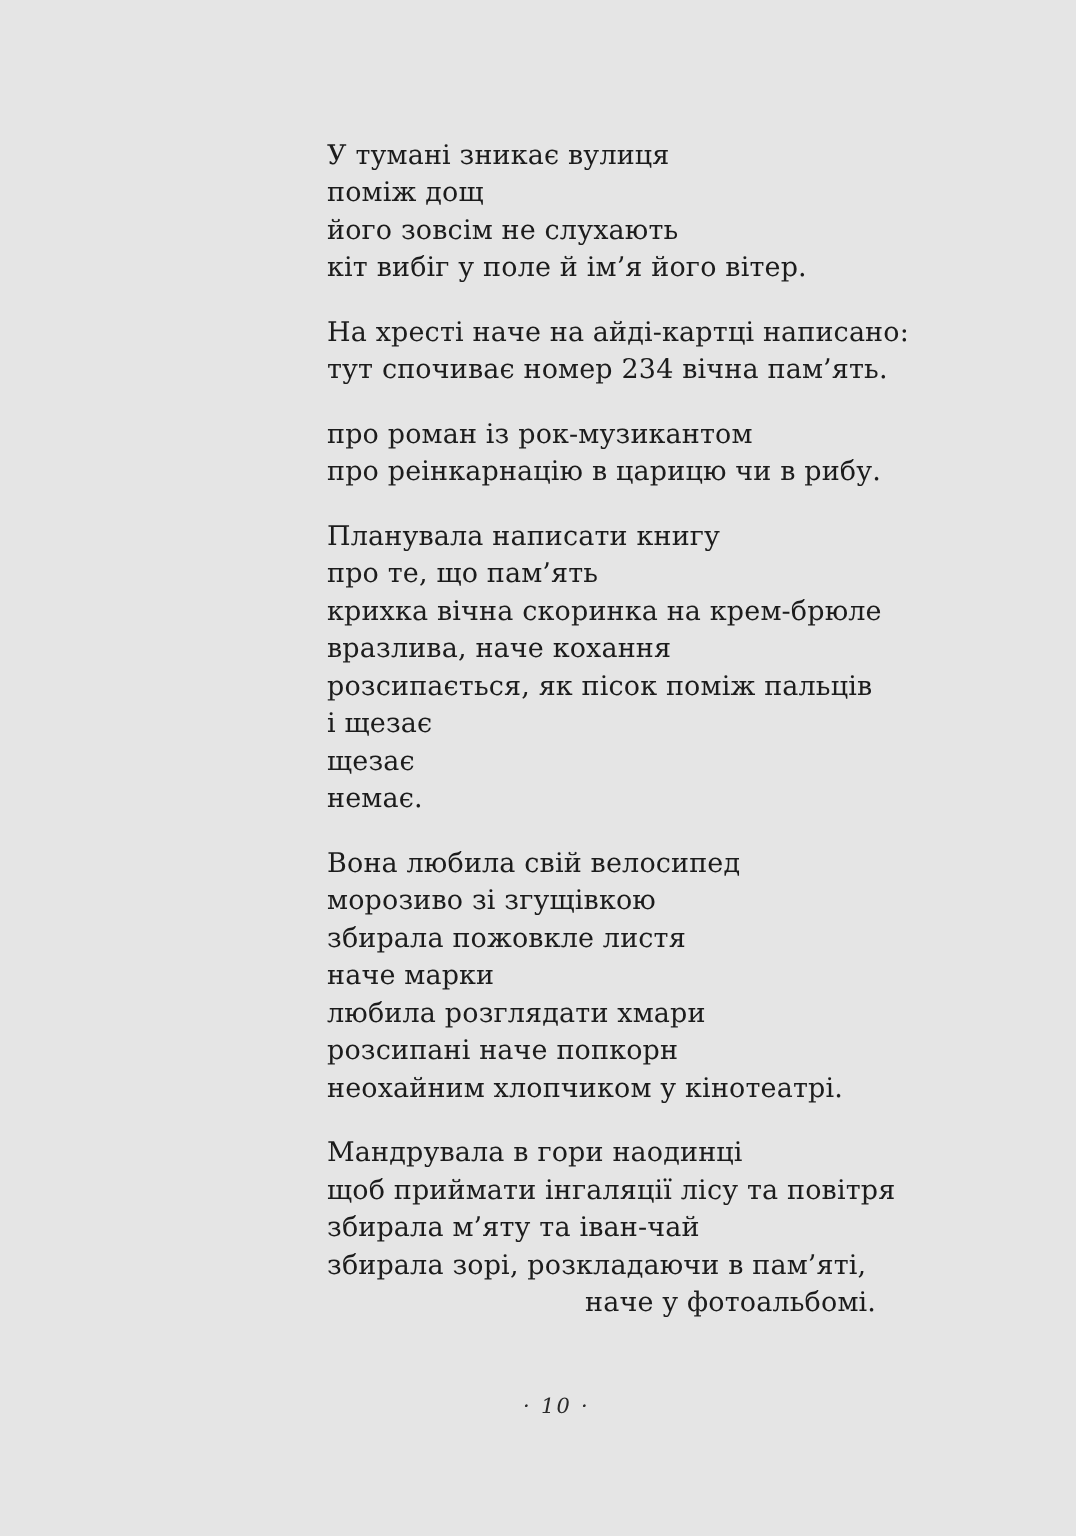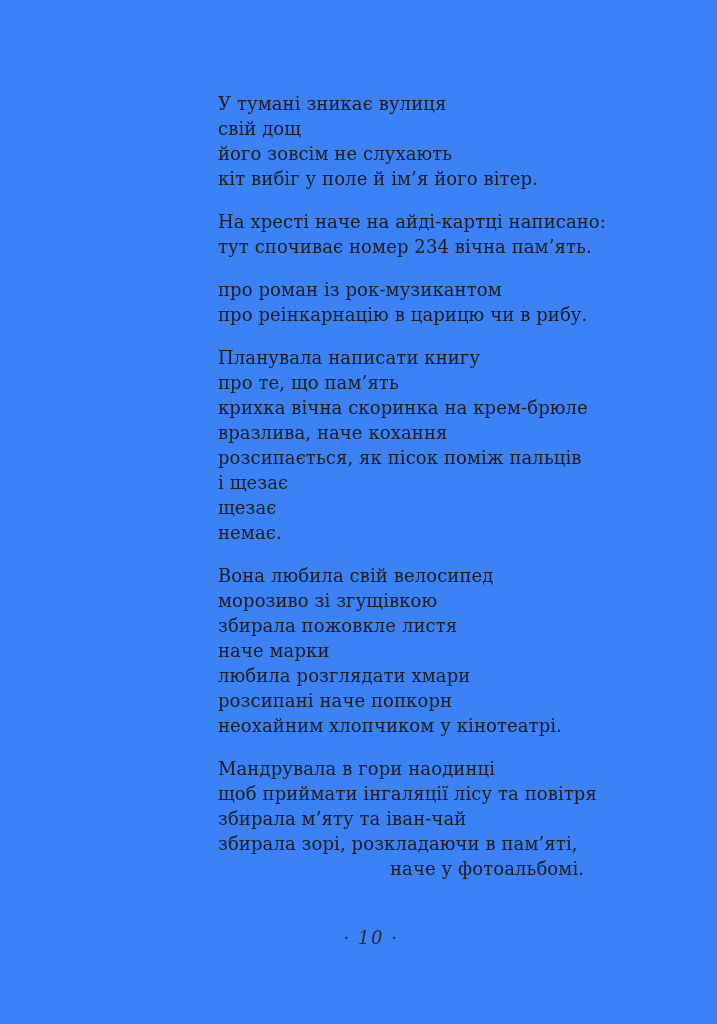--- a/index.html
+++ b/index.html
@@ -11,21 +11,21 @@
     width: 717px;
     height: 1024px;
     position: relative;
     font-family: "DejaVu Serif", "Liberation Serif", serif;
     color: #1c1c1c;
     overflow: hidden;
   }
   .page {
     position: absolute;
     inset: 0;
-    background: #3b82f6;
+    background: #e5e5e5;
   }
   .poem {
     position: absolute;
     left: 218px;
     top: 91px;
     font-size: 18px;
     line-height: 25px;
     letter-spacing: 0.1px;
   }
   .stanza {
@@ -41,34 +41,34 @@
   .line.indent {
     margin-left: 172px;
   }
   .folio {
     position: absolute;
     top: 929px;
     left: 218px;
     width: 306px;
     text-align: center;
     font-style: italic;
-    font-size: 18px;
+    font-size: 14px;
     line-height: 18px;
     letter-spacing: 1.5px;
     color: #2a2a2a;
   }
 </style>
 </head>
 <body>
 
 <div class="page">
   <div class="poem">
       <div class="stanza">
         <div class="line">У тумані зникає вулиця</div>
-        <div class="line">свій дощ</div>
+        <div class="line">поміж дощ</div>
         <div class="line">його зовсім не слухають</div>
         <div class="line">кіт вибіг у поле й ім’я його вітер.</div>
       </div>
       <div class="stanza">
         <div class="line">На хресті наче на айді-картці написано:</div>
         <div class="line">тут спочиває номер 234 вічна пам’ять.</div>
       </div>
       <div class="stanza">
         <div class="line">про роман із рок-музикантом</div>
         <div class="line">про реінкарнацію в царицю чи в рибу.</div>

